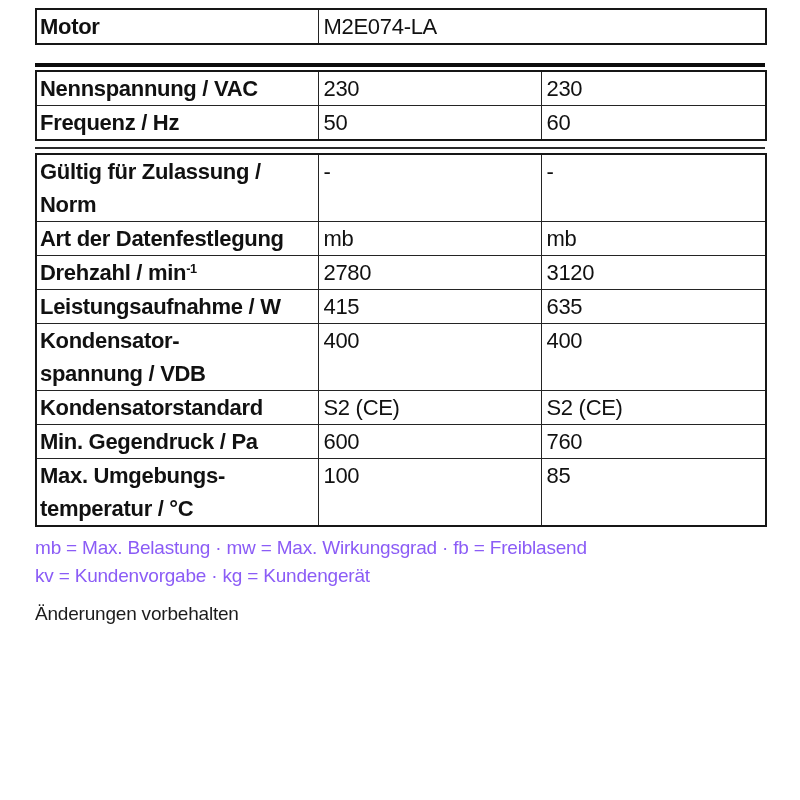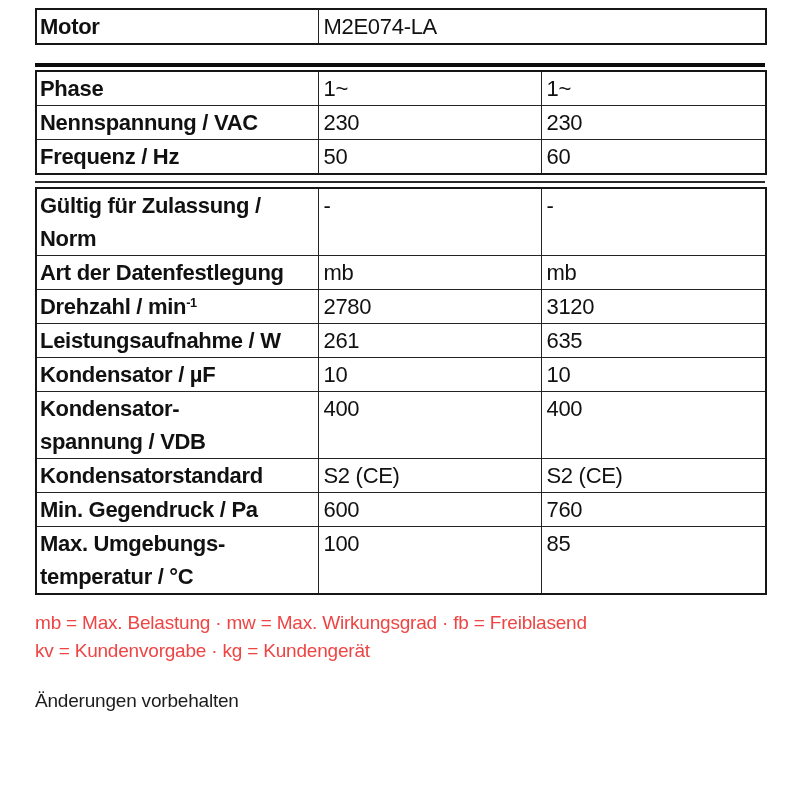--- a/index.html
+++ b/index.html
@@ -50,28 +50,28 @@
     width: 730px; height: 4px;
     background: #0c0c0c;
     margin: 18px 0 3px 0;
   }
   .rule-thin {
     width: 730px; height: 2px;
     background: #2a2a2a;
     margin: 6px 0 4px 0;
   }
   .footnotes {
-    margin-top: 14px;
+    margin-top: 7px;
     font-size: 19px;
     line-height: 28px;
     letter-spacing: -0.2px;
-    color: #ef4444;
+    color: #8b5cf6;
   }
   .disclaimer {
-    margin-top: 25px;
+    margin-top: 13px;
     font-size: 19px;
     letter-spacing: -0.2px;
     color: #1c1c1c;
   }
 </style>
 </head>
 <body>
 
 <div class="page">
 
@@ -90,25 +90,20 @@
 
   <div class="rule-thick"></div>
 
   <table class="tbl">
     <colgroup>
         <col style="width:282px">
         <col style="width:223px">
         <col style="width:225px">
       </colgroup>
     <tbody>
-        <tr>
-      <td class="lbl">Phase</td>
-      <td class="val">1~</td>
-      <td class="val">1~</td>
-    </tr>
     <tr>
       <td class="lbl">Nennspannung / VAC</td>
       <td class="val">230</td>
       <td class="val">230</td>
     </tr>
     <tr>
       <td class="lbl">Frequenz / Hz</td>
       <td class="val">50</td>
       <td class="val">60</td>
     </tr>
@@ -135,27 +130,22 @@
       <td class="val">mb</td>
       <td class="val">mb</td>
     </tr>
     <tr>
       <td class="lbl"><span>Drehzahl / min</span><sup class="exp">-1</sup></td>
       <td class="val">2780</td>
       <td class="val">3120</td>
     </tr>
     <tr>
       <td class="lbl">Leistungsaufnahme / W</td>
-      <td class="val">261</td>
+      <td class="val">415</td>
       <td class="val">635</td>
-    </tr>
-    <tr>
-      <td class="lbl">Kondensator / µF</td>
-      <td class="val">10</td>
-      <td class="val">10</td>
     </tr>
     <tr>
       <td class="lbl">Kondensator-
 spannung / VDB</td>
       <td class="val">400</td>
       <td class="val">400</td>
     </tr>
     <tr>
       <td class="lbl">Kondensatorstandard</td>
       <td class="val">S2 (CE)</td>

